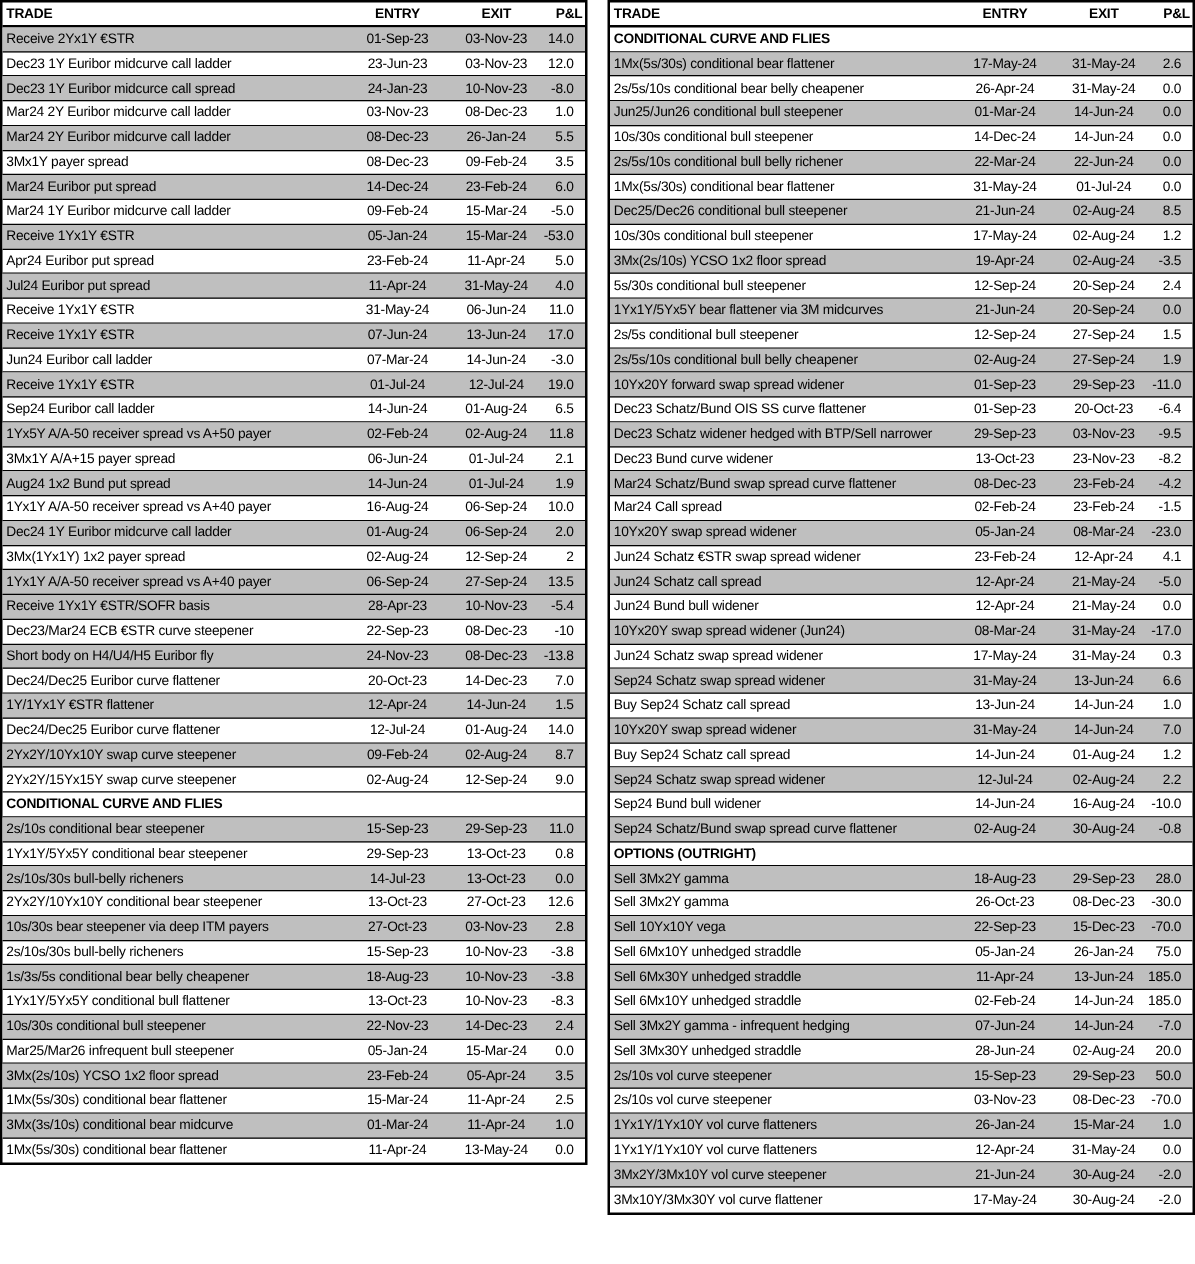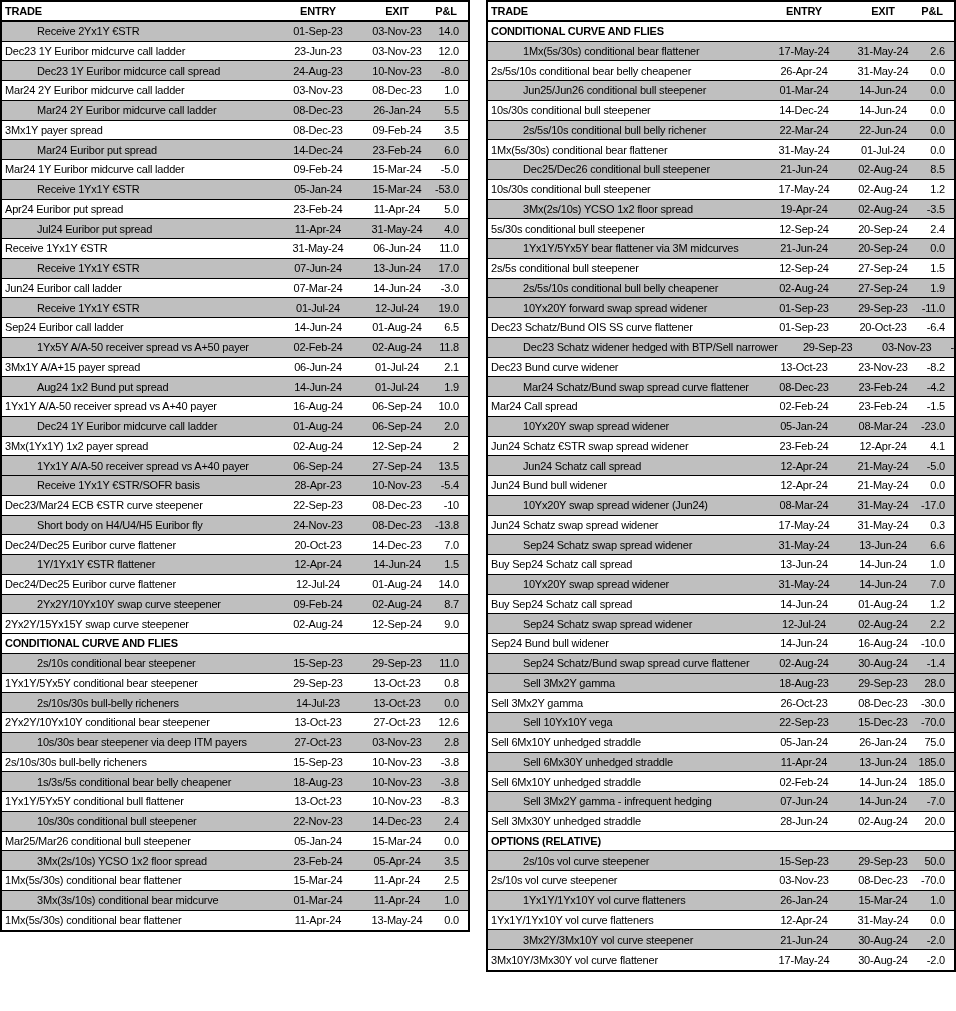--- a/index.html
+++ b/index.html
@@ -28,27 +28,27 @@
     grid-template-columns: 1fr 100px 58px 42px;
     height: 19.75px;
     box-sizing: border-box;
     border-bottom: 1px solid #000000;
     align-items: center;
     letter-spacing: -0.2px;
     white-space: nowrap;
   }
   .t-row:last-child { border-bottom: none; }
   .t-row.header { border-bottom-width: 2px; font-weight: bold; }
-  .t-row.shaded { background: var(--shade, #bfbfbf); padding-left: 32px; }
+  .t-row.shaded { background: var(--shade, #bfbfbf); }
   .t-row.section { font-weight: bold; display: block; }
   .cell { overflow: visible; }
   .cell.trade { padding-left: 3px; text-align: left; }
   .cell.date  { text-align: center; }
   .cell.pnl   { text-align: right; padding-right: 9px; }
-  .header .cell.pnl { text-align: center; padding-right: 2px; }
+  .header .cell.pnl { text-align: right; padding-right: 2px; }
   .section .cell.trade { line-height: 18px; }
 </style>
 </head>
 <body>
 
 <div id="screen" style="--shade: #bfbfbf;">
   <div id="left-table" class="trade-table">
       <div class="t-row header">
         <div class="cell trade">TRADE</div>
         <div class="cell date">ENTRY</div>
@@ -62,21 +62,21 @@
         <div class="cell pnl">14.0</div>
       </div>
       <div class="t-row">
         <div class="cell trade">Dec23 1Y Euribor midcurve call ladder</div>
         <div class="cell date">23-Jun-23</div>
         <div class="cell date">03-Nov-23</div>
         <div class="cell pnl">12.0</div>
       </div>
       <div class="t-row shaded">
         <div class="cell trade">Dec23 1Y Euribor midcurce call spread</div>
-        <div class="cell date">24-Aug-23</div>
+        <div class="cell date">24-Jan-23</div>
         <div class="cell date">10-Nov-23</div>
         <div class="cell pnl">-8.0</div>
       </div>
       <div class="t-row">
         <div class="cell trade">Mar24 2Y Euribor midcurve call ladder</div>
         <div class="cell date">03-Nov-23</div>
         <div class="cell date">08-Dec-23</div>
         <div class="cell pnl">1.0</div>
       </div>
       <div class="t-row shaded">
@@ -292,21 +292,21 @@
         <div class="cell date">10-Nov-23</div>
         <div class="cell pnl">-8.3</div>
       </div>
       <div class="t-row shaded">
         <div class="cell trade">10s/30s conditional bull steepener</div>
         <div class="cell date">22-Nov-23</div>
         <div class="cell date">14-Dec-23</div>
         <div class="cell pnl">2.4</div>
       </div>
       <div class="t-row">
-        <div class="cell trade">Mar25/Mar26 conditional bull steepener</div>
+        <div class="cell trade">Mar25/Mar26 infrequent bull steepener</div>
         <div class="cell date">05-Jan-24</div>
         <div class="cell date">15-Mar-24</div>
         <div class="cell pnl">0.0</div>
       </div>
       <div class="t-row shaded">
         <div class="cell trade">3Mx(2s/10s) YCSO 1x2 floor spread</div>
         <div class="cell date">23-Feb-24</div>
         <div class="cell date">05-Apr-24</div>
         <div class="cell pnl">3.5</div>
       </div>
@@ -522,21 +522,24 @@
       <div class="t-row">
         <div class="cell trade">Sep24 Bund bull widener</div>
         <div class="cell date">14-Jun-24</div>
         <div class="cell date">16-Aug-24</div>
         <div class="cell pnl">-10.0</div>
       </div>
       <div class="t-row shaded">
         <div class="cell trade">Sep24 Schatz/Bund swap spread curve flattener</div>
         <div class="cell date">02-Aug-24</div>
         <div class="cell date">30-Aug-24</div>
-        <div class="cell pnl">-1.4</div>
+        <div class="cell pnl">-0.8</div>
+      </div>
+      <div class="t-row section">
+        <div class="cell trade">OPTIONS (OUTRIGHT)</div>
       </div>
       <div class="t-row shaded">
         <div class="cell trade">Sell 3Mx2Y gamma</div>
         <div class="cell date">18-Aug-23</div>
         <div class="cell date">29-Sep-23</div>
         <div class="cell pnl">28.0</div>
       </div>
       <div class="t-row">
         <div class="cell trade">Sell 3Mx2Y gamma</div>
         <div class="cell date">26-Oct-23</div>
@@ -572,23 +575,20 @@
         <div class="cell date">07-Jun-24</div>
         <div class="cell date">14-Jun-24</div>
         <div class="cell pnl">-7.0</div>
       </div>
       <div class="t-row">
         <div class="cell trade">Sell 3Mx30Y unhedged straddle</div>
         <div class="cell date">28-Jun-24</div>
         <div class="cell date">02-Aug-24</div>
         <div class="cell pnl">20.0</div>
       </div>
-      <div class="t-row section">
-        <div class="cell trade">OPTIONS (RELATIVE)</div>
-      </div>
       <div class="t-row shaded">
         <div class="cell trade">2s/10s vol curve steepener</div>
         <div class="cell date">15-Sep-23</div>
         <div class="cell date">29-Sep-23</div>
         <div class="cell pnl">50.0</div>
       </div>
       <div class="t-row">
         <div class="cell trade">2s/10s vol curve steepener</div>
         <div class="cell date">03-Nov-23</div>
         <div class="cell date">08-Dec-23</div>

